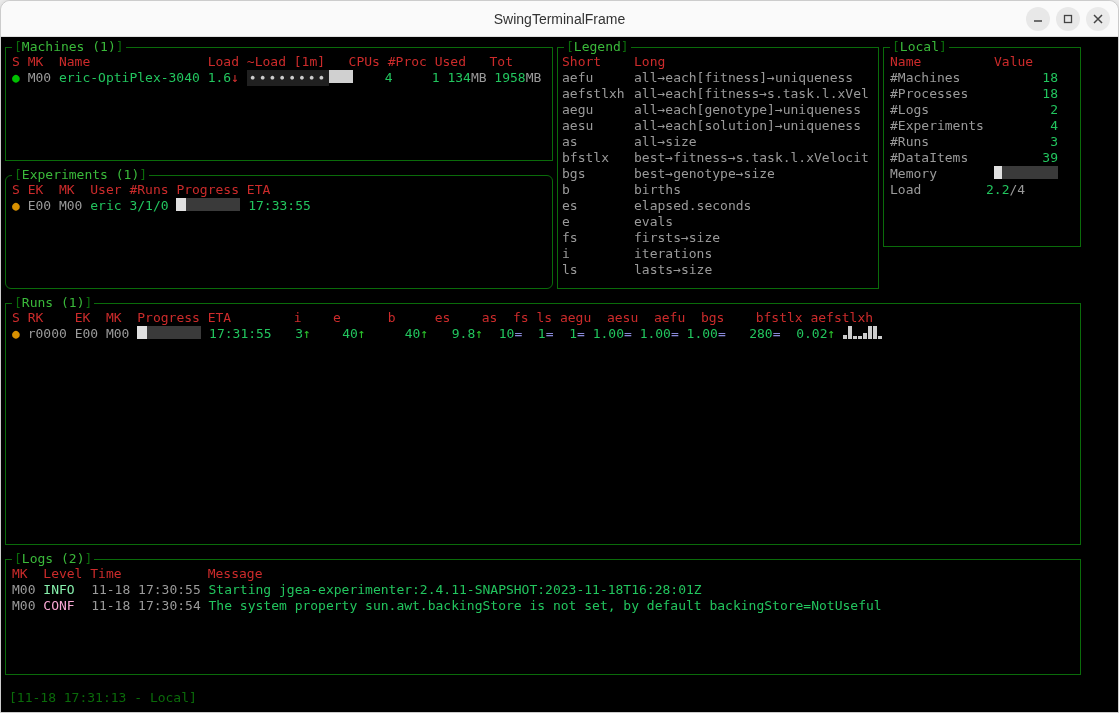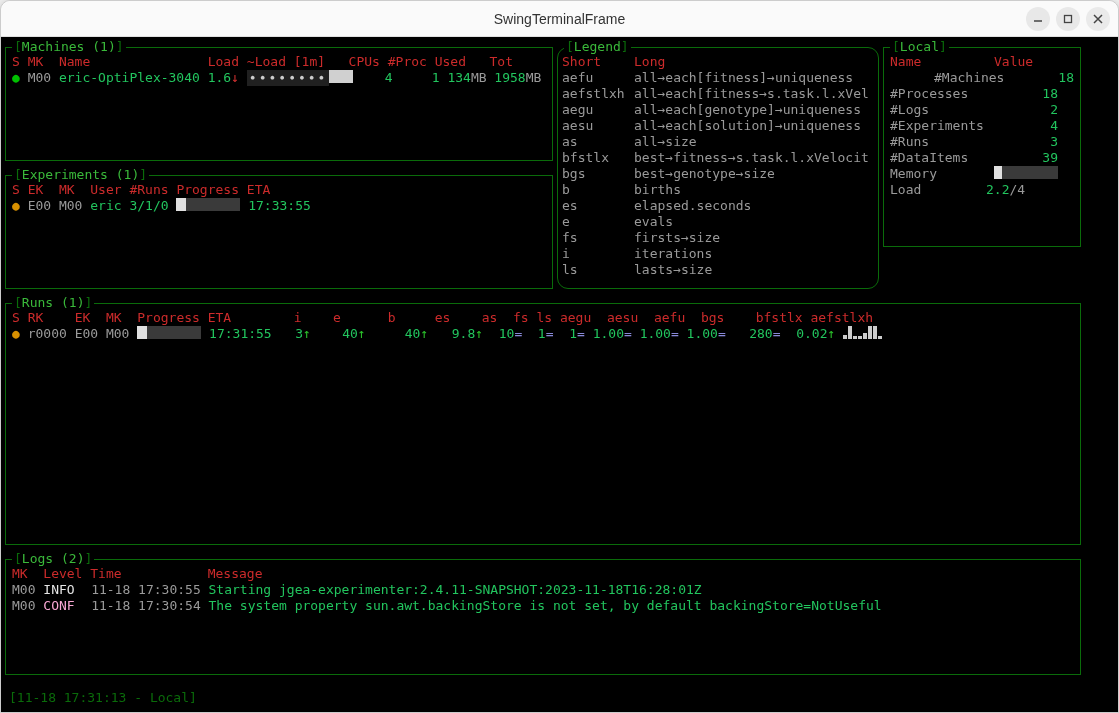--- a/index.html
+++ b/index.html
@@ -12,21 +12,21 @@
   .winbtn.close { background:#eaeaea; }
   .term { width:100%; height:calc(100% - 36px); background:#000; padding:8px; font-family:"DejaVu Sans Mono","Menlo","Consolas",monospace; font-size:13px; line-height:16px; color:#ccc; position:relative;text-decoration:underline; }
   .box { border:1px solid #0a6b0a; position:absolute; }
   .box .legend { position:absolute; top:-9px; left:6px; background:#000; padding:0 2px; font-size:13px; }
   .br-l { color:#0a6b0a; } 
   .br-t { color:#3ab93a; } 
   .hdr { color:#cc2b2b; } 
   .wht { color:#22c55e; }
   .gry { color:#9a9a9a; }
   .grn { color:#f9a8d4; }
-  .yel { color:#e5e5e5; }
+  .yel { color:#86efac; }
   .row { display:flex; white-space:pre; }
   .content { padding:6px 6px 4px 6px; }
   .dot-g { color:#00c000; }
   .dot-o { color:#d89000; }
   .arr-dn { color:#d03030; }
   .arr-up { color:#2ac02a; }
   .arr-eq { color:#8888d8; }
   .pbar { display:inline-block; height:13px; vertical-align:-2px; }
   .pbar .fill { display:inline-block; height:100%; background:#e0e0e0; }
   .pbar .remx { display:inline-block; height:100%; background:#3a3a3a; }
@@ -70,35 +70,35 @@
       <div class="content">
         <div class="row">
 <span class="hdr"><span>S</span> <span>MK</span>  <span>Name</span>               <span>Load</span> <span>~Load [1m]</span>   <span>CPUs</span> <span>#Proc</span> <span>Used</span>   <span>Tot</span></span>
         </div>
         <div class="row">
 <span class="dot-g">●</span><span class="gry"> <span>M00</span> </span><span class="wht">eric-OptiPlex-3040</span><span class="wht"> <span>1.6</span></span><span class="arr-dn">↓</span><span> </span><span class="dots">∙∙∙∙∙∙∙∙</span><span class="dotsfill" style="width:24px"></span><span class="wht">    <span>4</span>     <span>1</span> <span>134</span></span><span class="gry">MB</span><span class="wht"> <span>1958</span></span><span class="gry">MB</span>
         </div>
       </div>
     </div>
 
-    <div class="box" style="left:4px; top:138px; width:548px; height:114px;">
+    <div class="box" style="left:4px; top:138px; width:548px; height:114px;border-radius:6px;">
       <div class="legend">
         <span class="br-l">[</span><span class="br-t">Experiments (</span><span class="br-t">1</span><span class="br-t">)</span><span class="br-l">]</span>
       </div>
       <div class="content">
         <div class="row">
 <span class="hdr"><span>S</span> <span>EK</span>  <span>MK</span>  <span>User</span> <span>#Runs</span> <span>Progress</span> <span>ETA</span></span>
         </div>
         <div class="row">
 <span class="dot-o">●</span><span class="gry"> <span>E00</span> <span>M00</span> </span><span class="wht">eric</span><span class="wht"> <span>3/1/0</span> </span><span class="pbar" style="width:64px"><span class="fill" style="width:10px"></span><span class="remx" style="width:54px"></span></span><span class="wht"> <span>17:33:55</span></span>
         </div>
       </div>
     </div>
 
-    <div class="box" style="left:556px; top:10px; width:322px; height:242px;border-radius:11px;">
+    <div class="box" style="left:556px; top:10px; width:322px; height:242px;">
       <div class="legend">
         <span class="br-l">[</span><span class="br-t">Legend</span><span class="br-l">]</span>
       </div>
       <div class="content" style="padding:6px 4px 2px 4px; overflow:hidden;">
         <div class="row">
 <span class="hdr" style="display:inline-block;width:72px">Short</span><span class="hdr">Long</span>
         </div>
         <div id="legend-rows">
             <div class="row"><span class="gry" style="display: inline-block; width: 72px;">aefu</span><span class="gry">all→each[fitness]→uniqueness</span></div>
             <div class="row"><span class="gry" style="display: inline-block; width: 72px;">aefstlxh</span><span class="gry">all→each[fitness→s.task.l.xVel</span></div>
@@ -119,21 +119,21 @@
 
     <div class="box" style="left:882px; top:10px; width:198px; height:200px;">
       <div class="legend">
         <span class="br-l">[</span><span class="br-t">Local</span><span class="br-l">]</span>
       </div>
       <div class="content">
         <div class="row">
 <span class="hdr" style="display:inline-block;width:104px">Name</span><span class="hdr">Value</span>
         </div>
         <div id="local-rows">
-            <div class="row"><span class="gry" style="display: inline-block; width: 120px; margin-left: 44px;">#Machines</span><span class="wht" style="display: inline-block; width: 48px; text-align: right;">18</span></div>
+            <div class="row"><span class="gry" style="display: inline-block; width: 120px;">#Machines</span><span class="wht" style="display: inline-block; width: 48px; text-align: right;">18</span></div>
             <div class="row"><span class="gry" style="display: inline-block; width: 120px;">#Processes</span><span class="wht" style="display: inline-block; width: 48px; text-align: right;">18</span></div>
             <div class="row"><span class="gry" style="display: inline-block; width: 120px;">#Logs</span><span class="wht" style="display: inline-block; width: 48px; text-align: right;">2</span></div>
             <div class="row"><span class="gry" style="display: inline-block; width: 120px;">#Experiments</span><span class="wht" style="display: inline-block; width: 48px; text-align: right;">4</span></div>
             <div class="row"><span class="gry" style="display: inline-block; width: 120px;">#Runs</span><span class="wht" style="display: inline-block; width: 48px; text-align: right;">3</span></div>
             <div class="row"><span class="gry" style="display: inline-block; width: 120px;">#DataItems</span><span class="wht" style="display: inline-block; width: 48px; text-align: right;">39</span></div>
           </div>
         <div class="row">
 <span class="gry" style="display:inline-block;width:104px">Memory</span><span class="pbar" style="width:64px"><span class="fill" style="width:8px"></span><span class="remx" style="width:56px"></span></span>
         </div>
         <div class="row">

